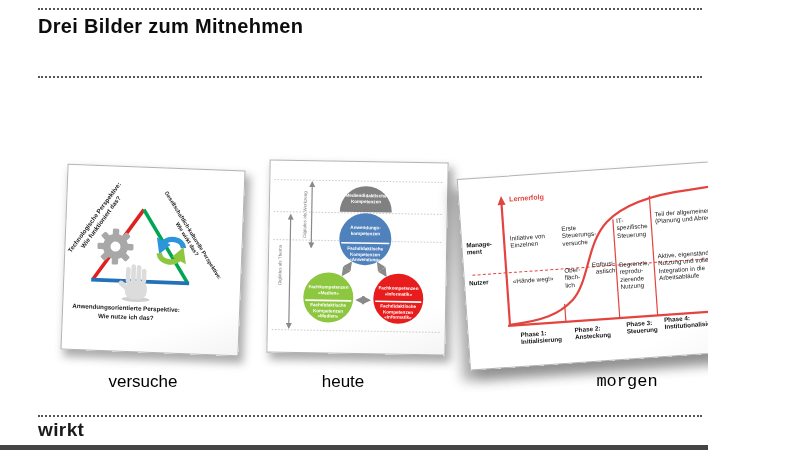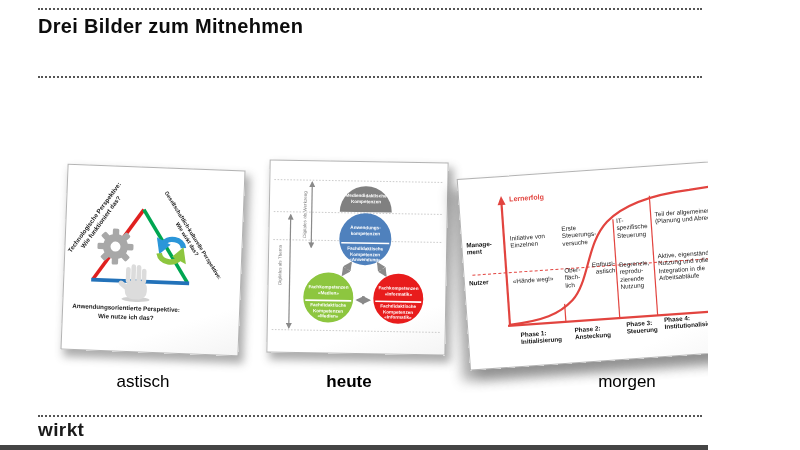--- a/index.html
+++ b/index.html
@@ -228,21 +228,21 @@
     <div class="m-cell m-bold" style="left:158px;top:152px;width:60px;">
       <span style="display:block">Phase 3:</span>
       <span style="display:block">Steuerung</span>
     </div>
     <div class="m-cell m-bold" style="left:196px;top:150px;width:80px;">
       <span style="display:block">Phase 4:</span>
       <span style="display:block">Institutionalisierung</span>
     </div>
   </div>
 
-  <div class="tl-label" style="left:83px;">astisch</div>
-  <div class="tl-label" style="left:289px;font-weight:bold;">heute</div>
-  <div class="tl-label" style="left:567px;">morgen</div>
+  <div class="tl-label" style="left:83px;">versuche</div>
+  <div class="tl-label" style="left:283px;">heute</div>
+  <div class="tl-label" style="left:567px;font-family:Liberation Mono, monospace;">morgen</div>
 
   <div class="rule rule-footer"></div>
   <div class="logo">wirkt</div>
   <div class="bottom-bar"></div>
 
 </div>
 
 </body></html>

